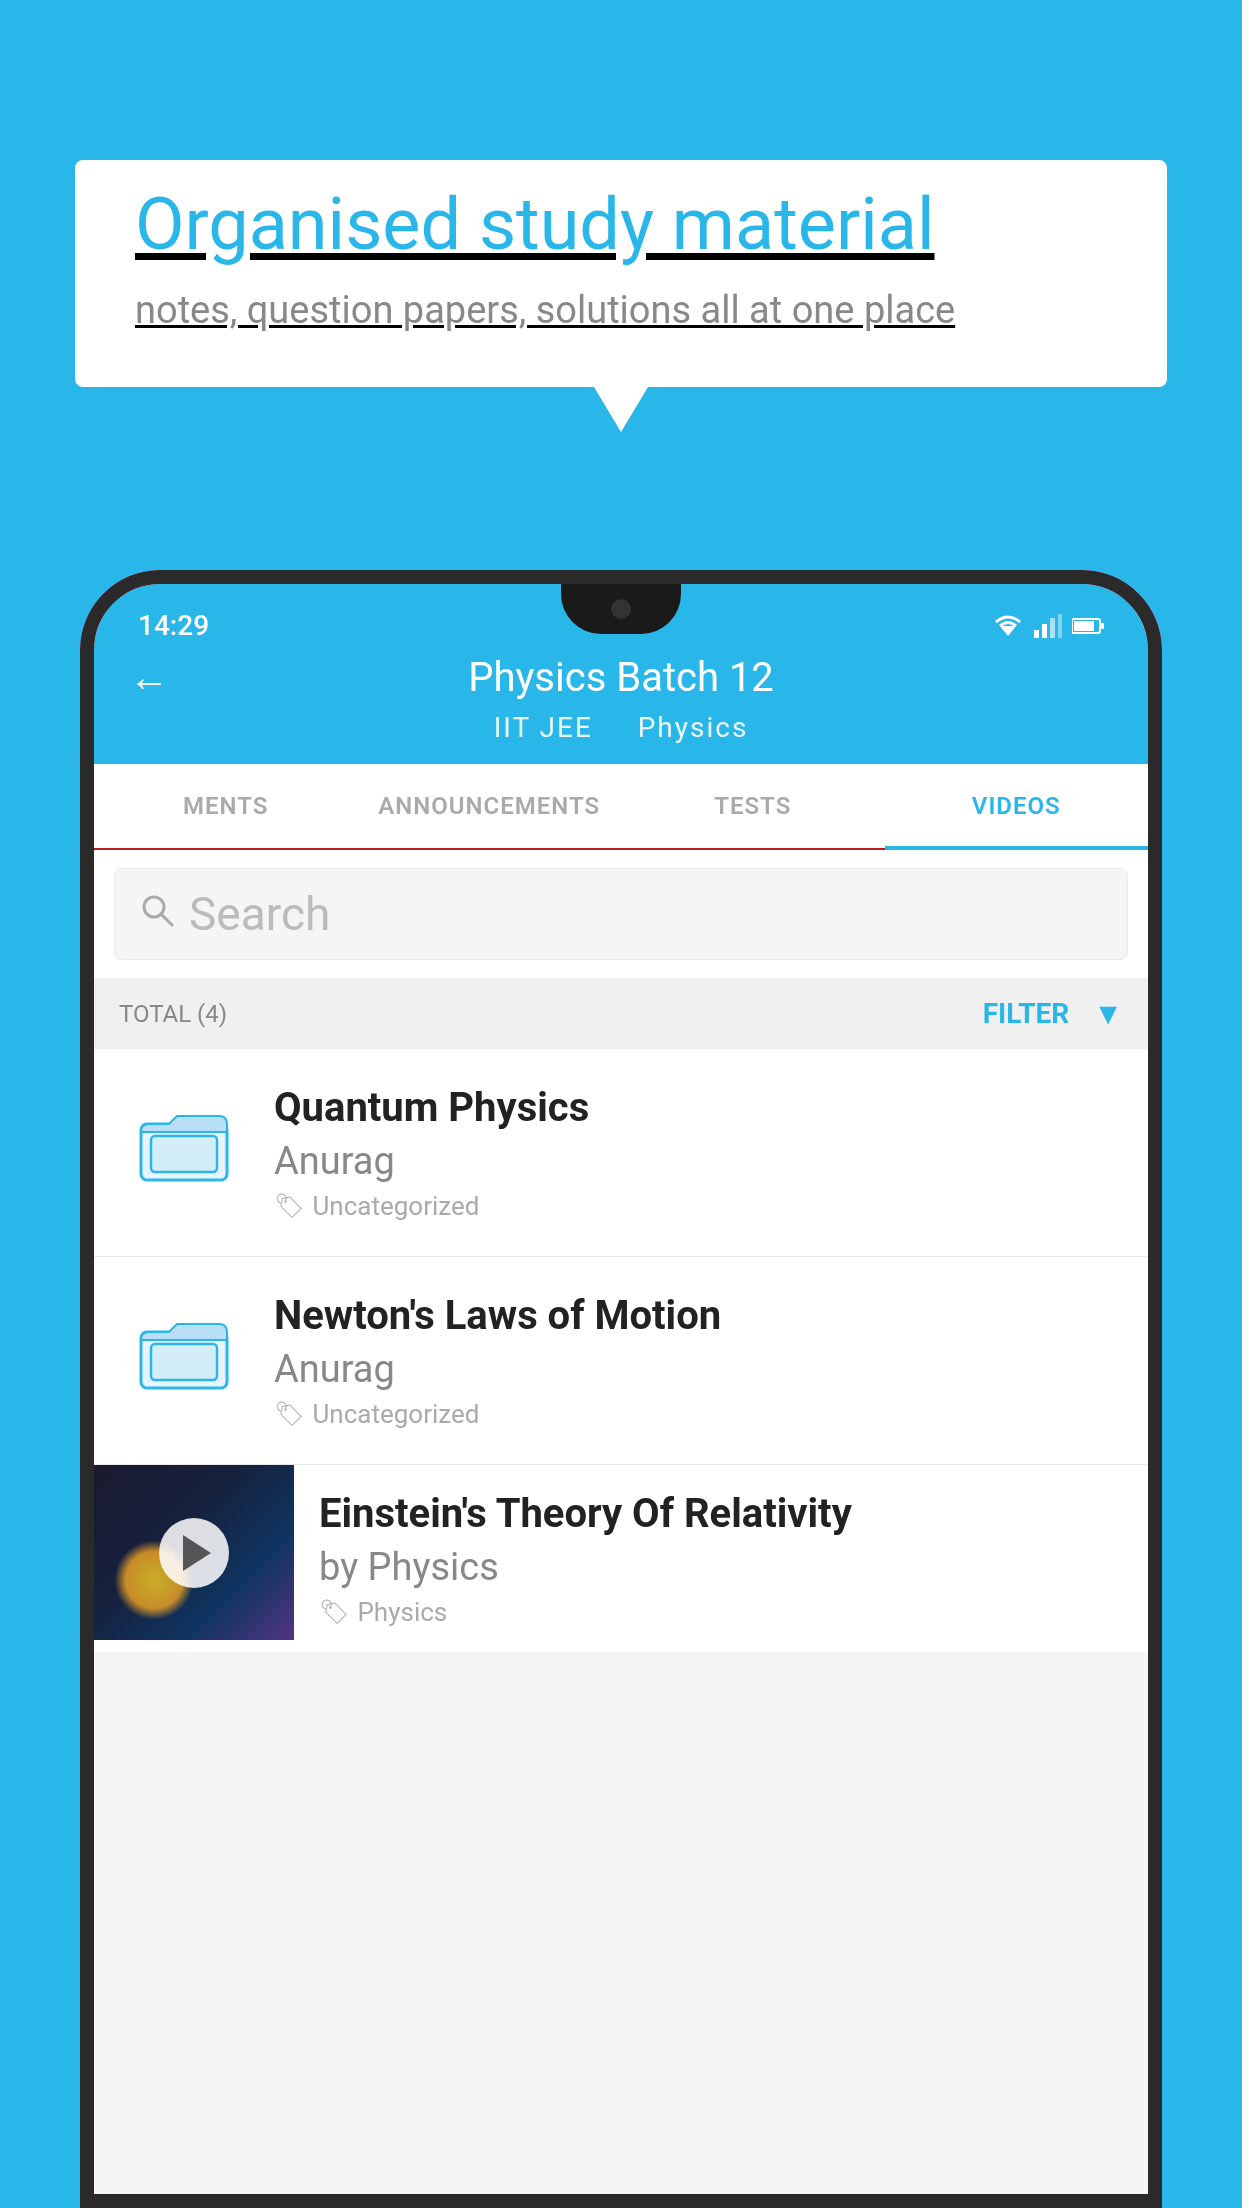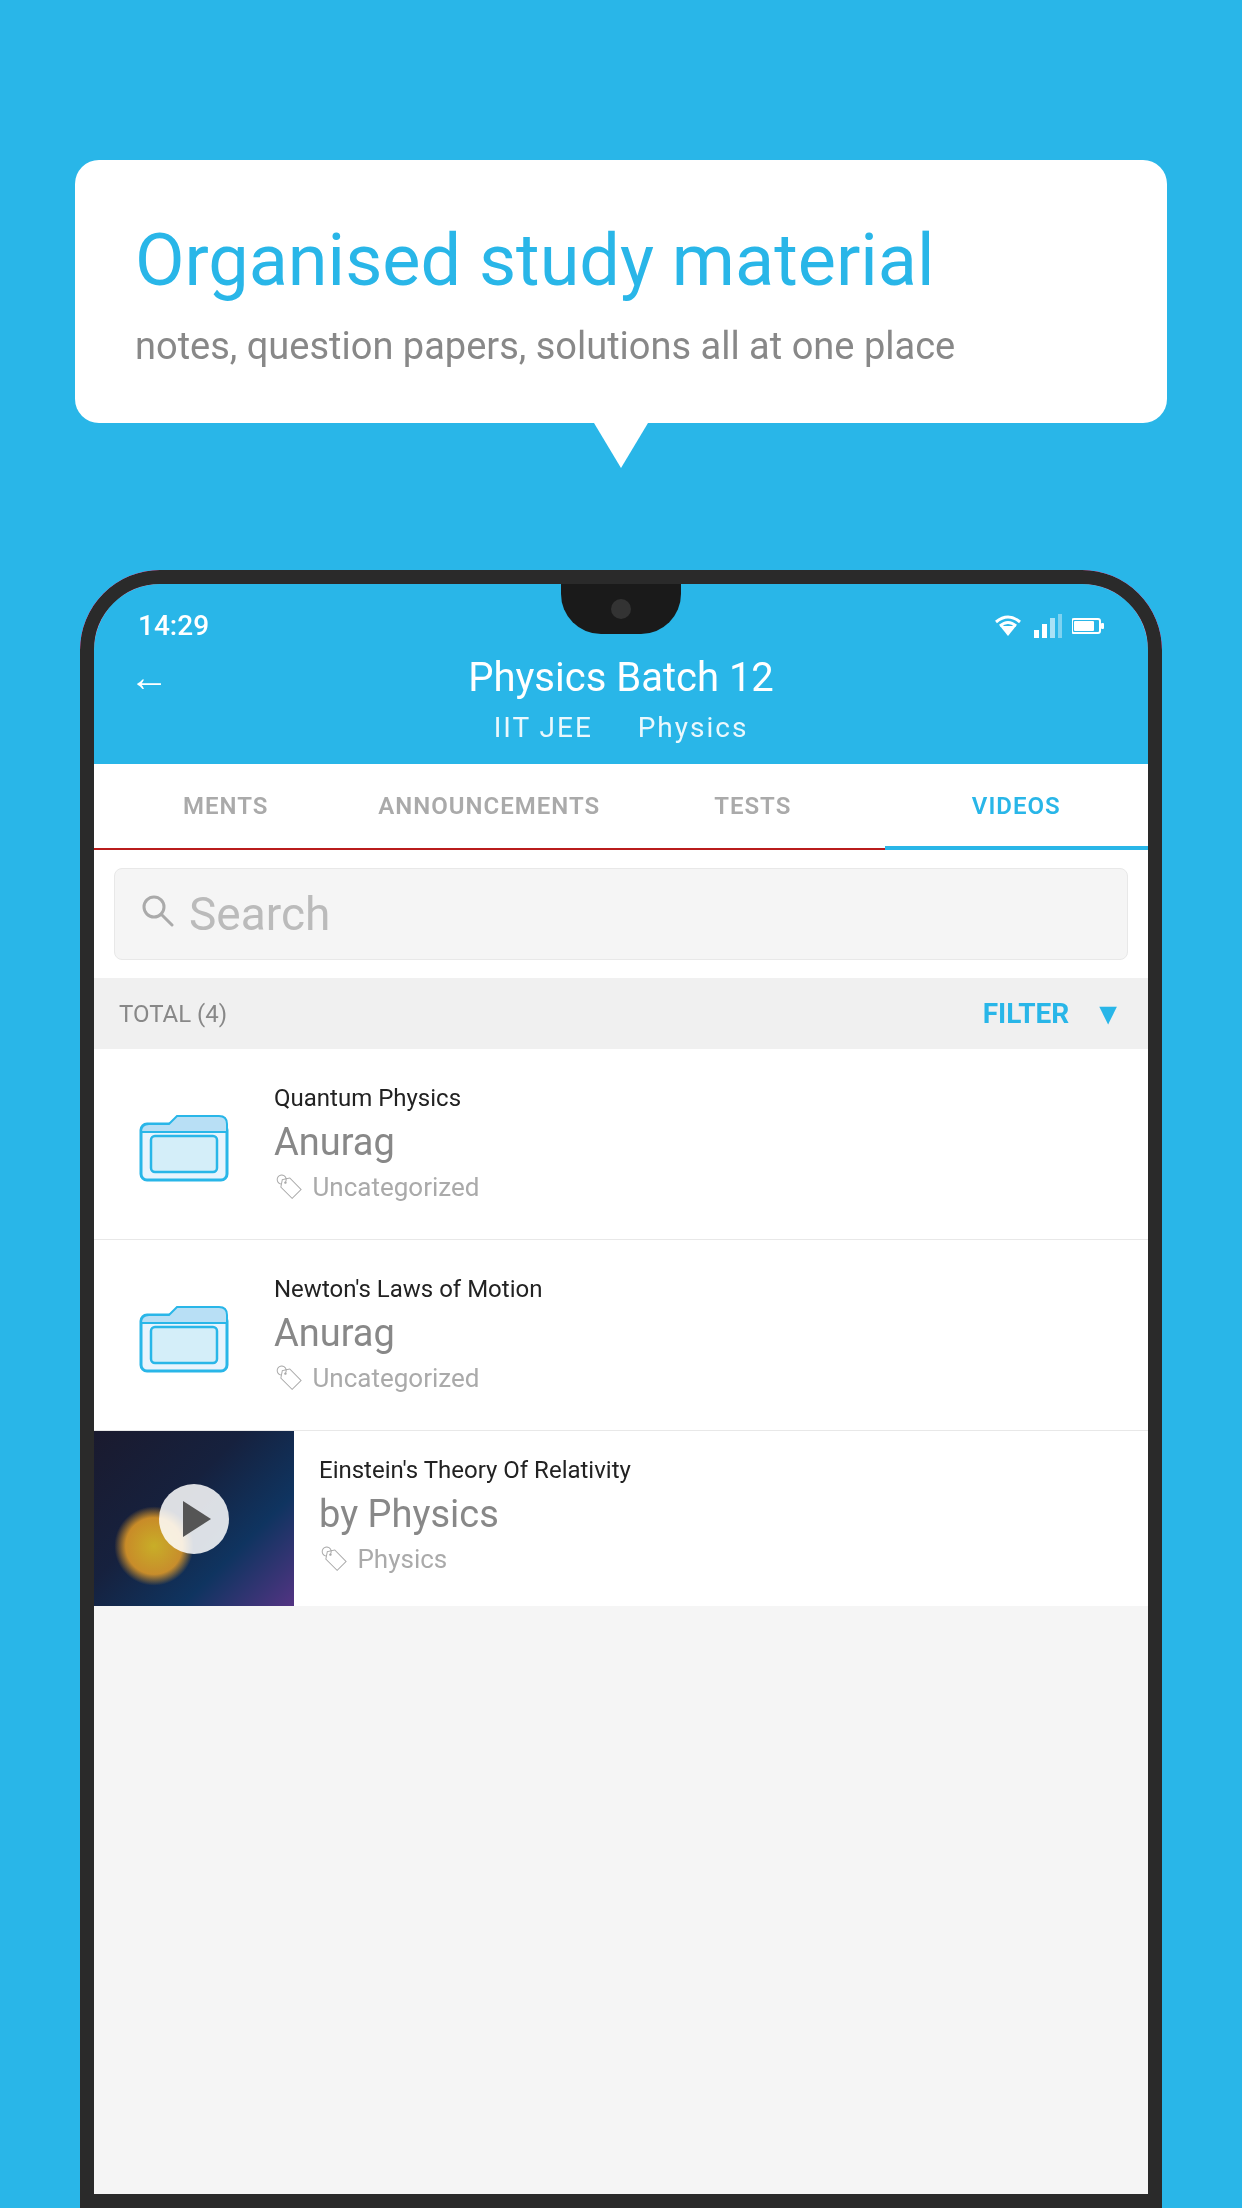--- a/index.html
+++ b/index.html
@@ -16,23 +16,24 @@
     
     .speech-bubble-container {
       position: absolute;
       top: 160px;
       left: 75px;
       right: 75px;
     }
 
     .speech-bubble {
       background: white;
-      border-radius: 24px;
-      padding: 58px 60px 55px 60px;
+      border-radius: 8px;
+      padding: 22px 60px 55px 60px;
       position: relative;
+      text-decoration: underline;
     }
 
     .speech-bubble::after {
       content: '';
       position: absolute;
       bottom: -45px;
       left: 50%;
       transform: translateX(-50%);
       width: 0;
       height: 0;
@@ -297,22 +298,22 @@
     .folder-svg {
       width: 90px;
       height: 90px;
     }
 
     .video-info {
       flex: 1;
     }
 
     .video-title {
-      font-size: 24px;
-      font-weight: 400;
+      font-size: 40px;
+      font-weight: 700;
       color: #222;
       margin-bottom: 8px;
     }
 
     .video-author {
       font-size: 38px;
       color: #888;
       margin-bottom: 8px;
     }
 

